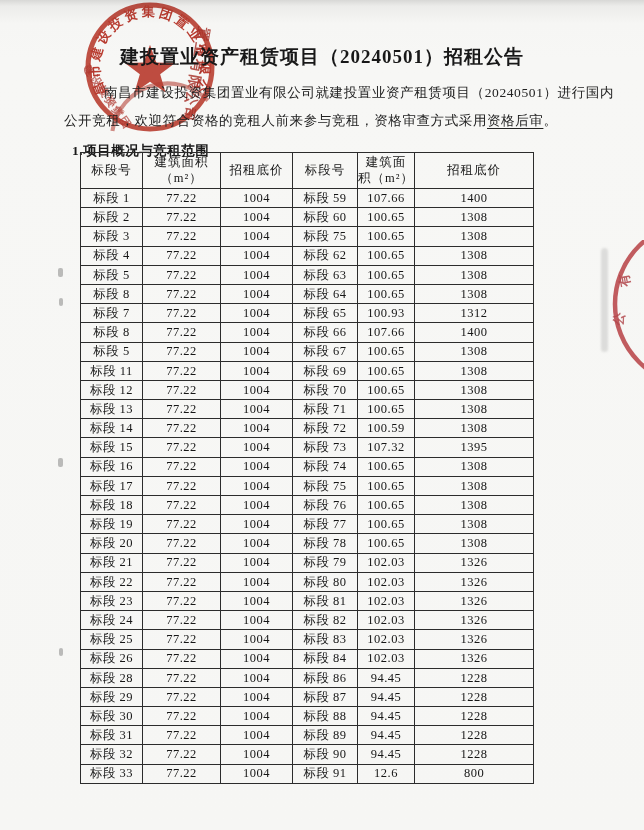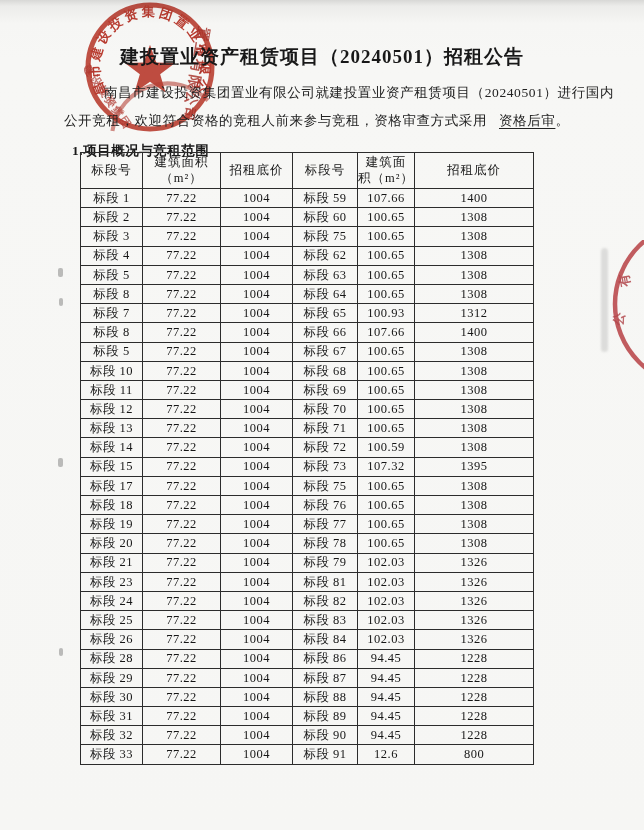--- a/index.html
+++ b/index.html
@@ -17,21 +17,21 @@
     position:absolute;top:44px;left:0;width:644px;
     text-align:center;font-size:19px;font-weight:bold;letter-spacing:1px;
     margin:0;color:#181818;
   }
   .intro-line{
     position:absolute;left:64px;width:530px;margin:0;
     font-size:13.5px;letter-spacing:.6px;color:#222;
   }
   .intro-1{top:84px;padding-left:40px;}
   .intro-2{top:112px;}
-  .uline{text-decoration:underline;text-underline-offset:3px;margin-left:12px;}
+  .uline{text-decoration:underline;text-underline-offset:3px;}
   .section-heading{
     position:absolute;left:64px;top:134px;margin:8px;
     font-size:13.5px;font-weight:bold;letter-spacing:.5px;color:#1a1a1a;
   }
   table.bid{
     position:absolute;left:80px;top:152px;width:453px;
     border-collapse:collapse;table-layout:fixed;
   }
   table.bid th,table.bid td{
     border:1.6px solid #2c2c2c;text-align:center;vertical-align:middle;
@@ -182,28 +182,20 @@
         </tr>
         <tr>
           <td>标段 5</td>
           <td>77.22</td>
           <td>1004</td>
           <td>标段 67</td>
           <td>100.65</td>
           <td>1308</td>
         </tr>
         <tr>
-          <td>标段 10</td>
-          <td>77.22</td>
-          <td>1004</td>
-          <td>标段 68</td>
-          <td>100.65</td>
-          <td>1308</td>
-        </tr>
-        <tr>
           <td>标段 11</td>
           <td>77.22</td>
           <td>1004</td>
           <td>标段 69</td>
           <td>100.65</td>
           <td>1308</td>
         </tr>
         <tr>
           <td>标段 12</td>
           <td>77.22</td>
@@ -230,20 +222,28 @@
         </tr>
         <tr>
           <td>标段 15</td>
           <td>77.22</td>
           <td>1004</td>
           <td>标段 73</td>
           <td>107.32</td>
           <td>1395</td>
         </tr>
         <tr>
+          <td>标段 16</td>
+          <td>77.22</td>
+          <td>1004</td>
+          <td>标段 74</td>
+          <td>100.65</td>
+          <td>1308</td>
+        </tr>
+        <tr>
           <td>标段 17</td>
           <td>77.22</td>
           <td>1004</td>
           <td>标段 75</td>
           <td>100.65</td>
           <td>1308</td>
         </tr>
         <tr>
           <td>标段 18</td>
           <td>77.22</td>
@@ -266,20 +266,28 @@
           <td>1004</td>
           <td>标段 78</td>
           <td>100.65</td>
           <td>1308</td>
         </tr>
         <tr>
           <td>标段 21</td>
           <td>77.22</td>
           <td>1004</td>
           <td>标段 79</td>
+          <td>102.03</td>
+          <td>1326</td>
+        </tr>
+        <tr>
+          <td>标段 22</td>
+          <td>77.22</td>
+          <td>1004</td>
+          <td>标段 80</td>
           <td>102.03</td>
           <td>1326</td>
         </tr>
         <tr>
           <td>标段 23</td>
           <td>77.22</td>
           <td>1004</td>
           <td>标段 81</td>
           <td>102.03</td>
           <td>1326</td>

